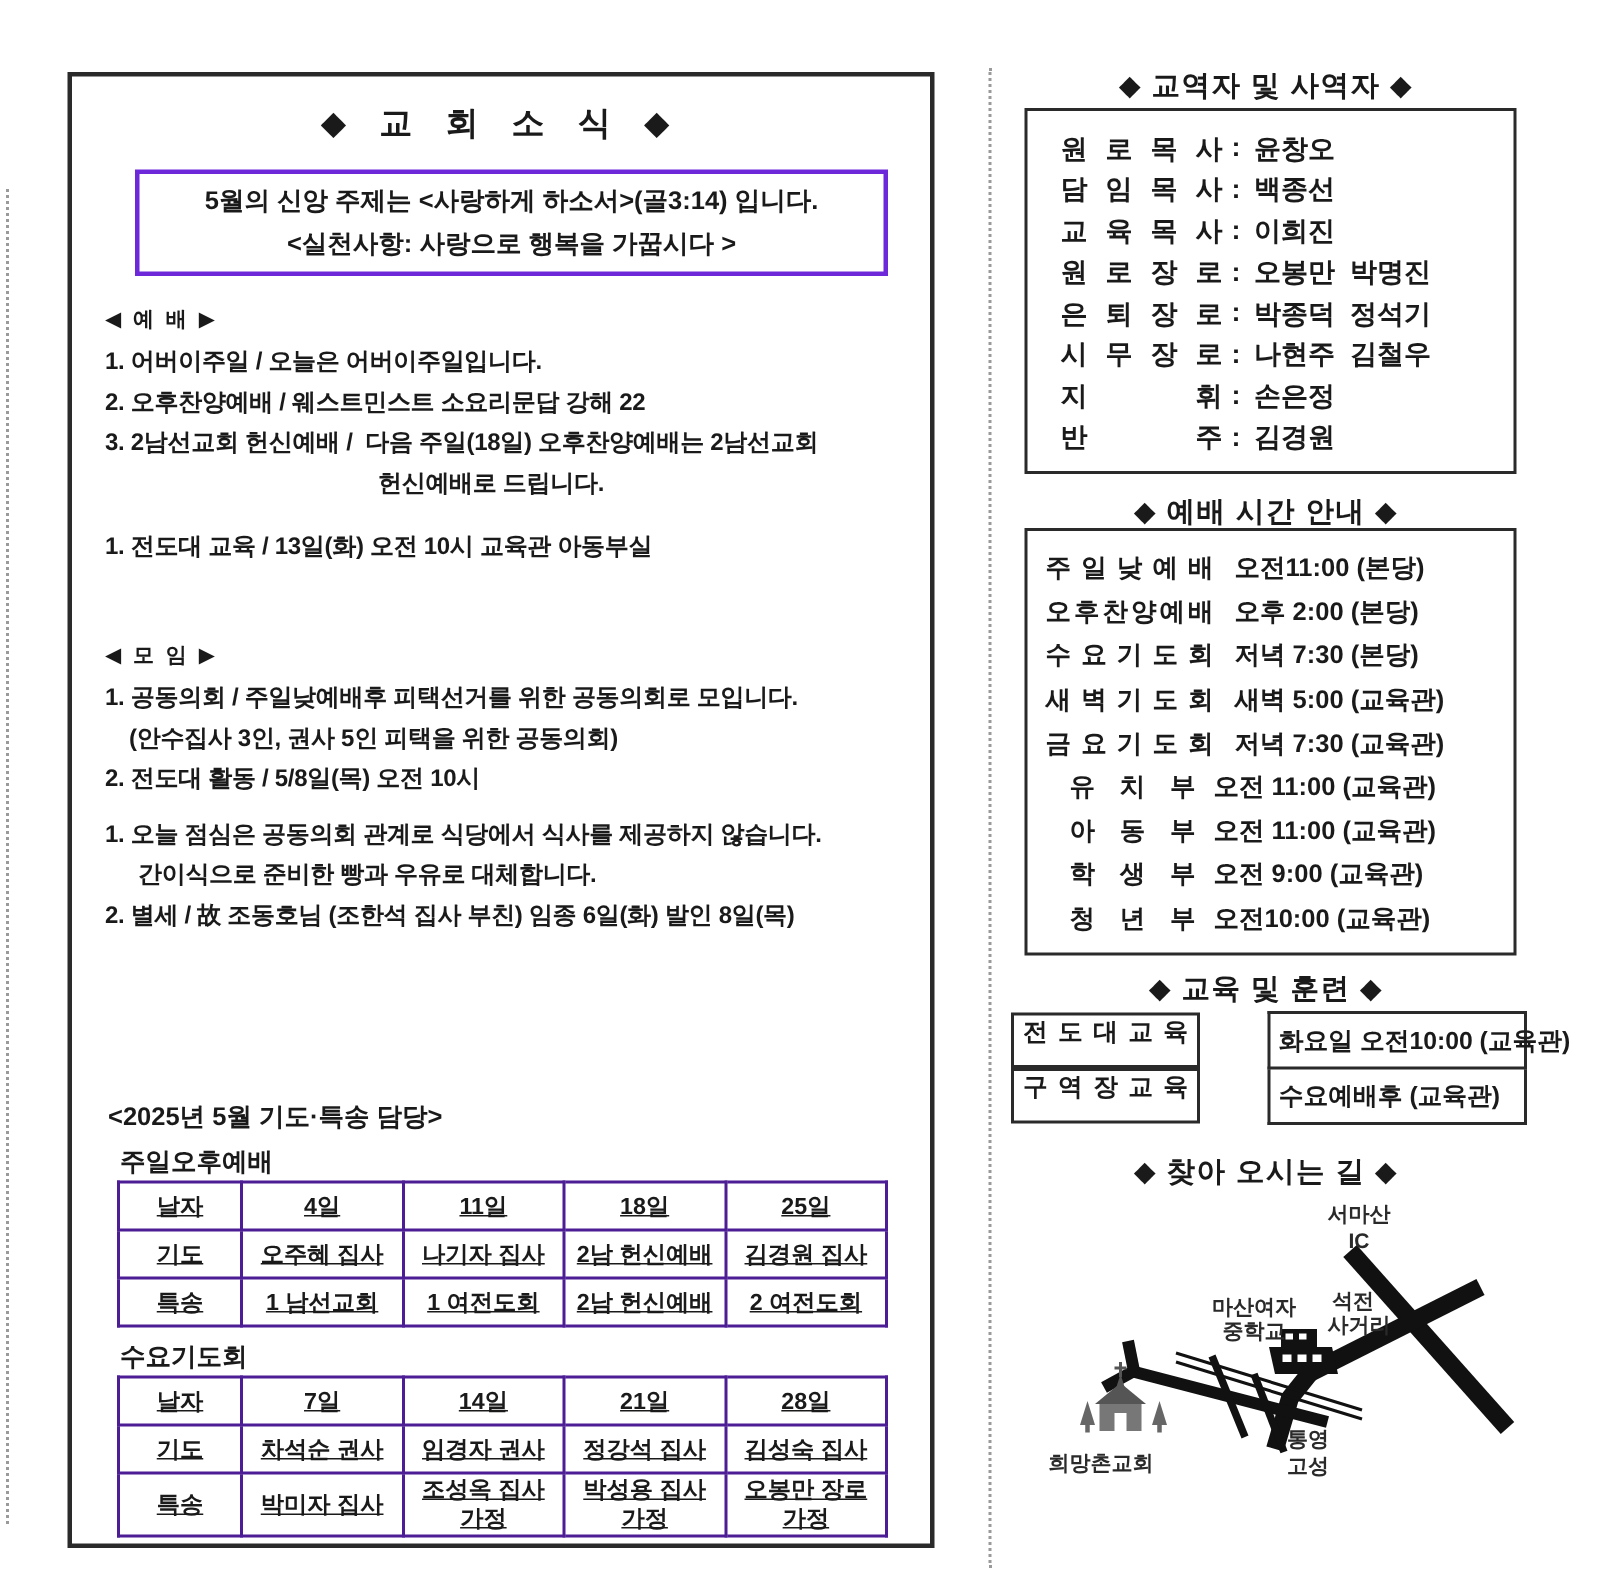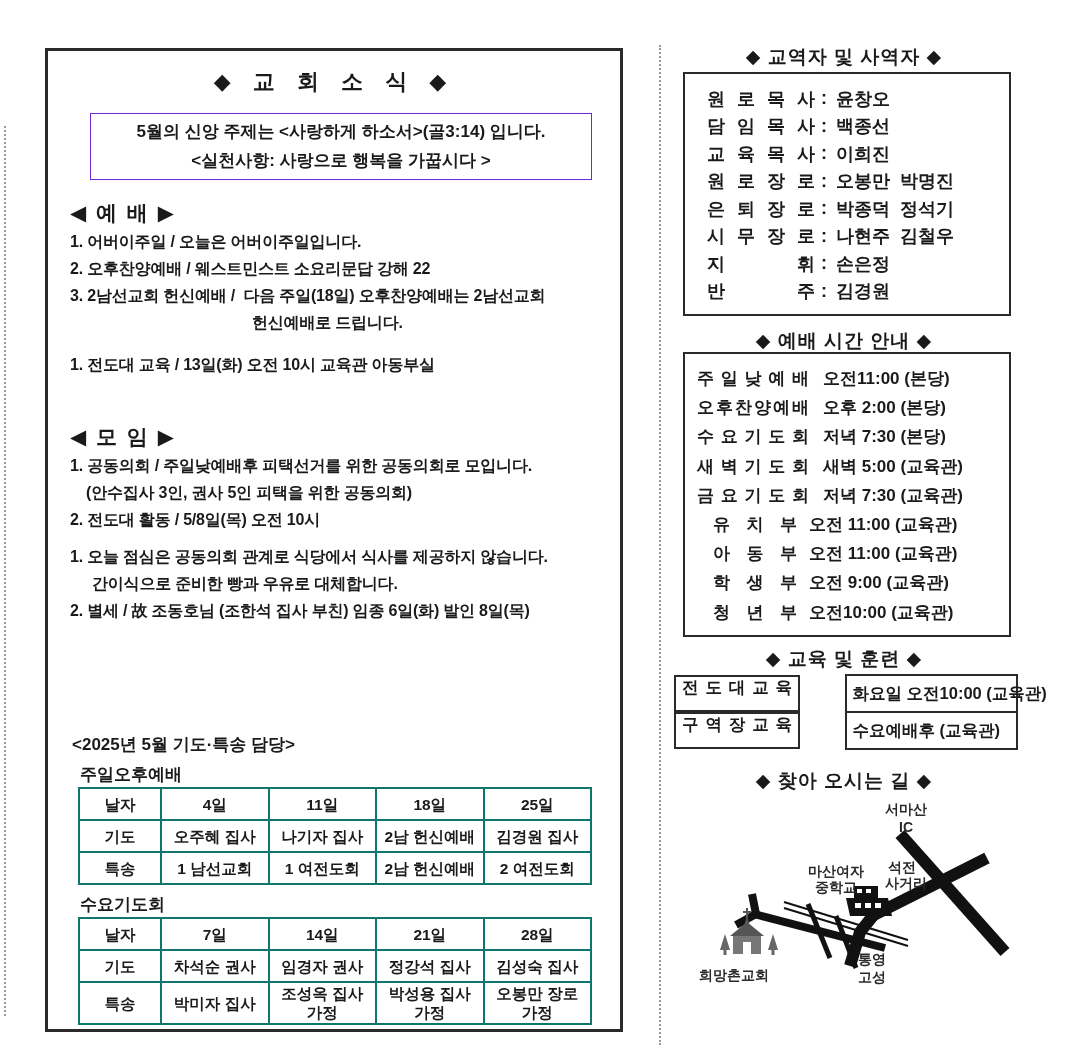--- a/index.html
+++ b/index.html
@@ -5,36 +5,36 @@
   html,body{margin:0;padding:0;background:#fff;}
   .page{position:relative;width:1068px;height:1064px;background:#fff;overflow:hidden;
         font-family:"Liberation Sans","DejaVu Sans",sans-serif;color:#1a1a1a;font-weight:bold;}
   .dotted{position:absolute;width:0;border-left:2px dotted #9a9a9a;}
   .dotted.left-edge{left:4px;top:126px;height:890px;}
   .dotted.mid{left:659px;top:45px;height:1000px;}
 
   
   .left-box{position:absolute;left:45px;top:48px;width:572px;height:978px;border:3px solid #2a2a2a;background:#fff;}
   .main-title{position:absolute;top:16px;left:0;right:0;text-align:center;font-size:22px;letter-spacing:8px;}
-  .theme-box{position:absolute;top:62px;left:42px;right:28px;border:1px solid #6d28d9;
+  .theme-box{position:absolute;top:62px;left:42px;right:28px;border:3px solid #6d28d9;
              text-align:center;font-size:17px;line-height:29px;padding:3px 0 4px;}
   .sec{position:absolute;left:22px;right:14px;font-size:16px;line-height:27px;letter-spacing:-0.2px;}
-  .sec .hdr{font-size:21px;letter-spacing:2px;margin-bottom:2px;}
+  .sec .hdr{font-size:14px;letter-spacing:2px;margin-bottom:2px;}
   .ln{white-space:pre;}
   .ln.ind-a{padding-left:182px;}   
   .ln.ind-b{padding-left:16px;}    
   .ln.ind-c{padding-left:22px;}    
   .sec1{top:148px;} .sec2{top:300px;} .sec3{top:372px;} .sec4{top:492px;}
   .assign-title{position:absolute;top:682px;left:24px;font-size:17px;}
   .tbl-label{position:absolute;left:32px;font-size:17px;}
   .lab1{top:712px;} .lab2{top:842px;}
   table.assign{position:absolute;left:30px;width:514px;border-collapse:collapse;table-layout:fixed;}
   .t1{top:736px;} .t2{top:866px;}
-  table.assign td{border:2px solid #0f766e;text-align:center;font-size:15.5px;font-weight:bold;
-                  height:28px;padding:1px 2px;line-height:19px;}
+  table.assign td{border:2px solid #4c1d95;text-align:center;font-size:15.5px;font-weight:bold;
+                  height:28px;padding:1px 2px;line-height:19px;text-decoration:underline;}
   table.assign col.c0{width:82px;}
 
   
   .right-col{position:absolute;left:672px;top:0;width:350px;height:808px;}
   .r-title{position:absolute;left:0;width:344px;text-align:center;font-size:19px;letter-spacing:1px;}
   .rt1{top:44px;} .rt2{top:328px;} .rt3{top:646px;} .rt4{top:768px;}
   .staff-box{position:absolute;top:72px;left:11px;width:328px;border:2px solid #2a2a2a;
              padding:11px 0 9px 22px;font-size:18px;box-sizing:border-box;}
   .staff-row{display:flex;align-items:center;height:27.5px;}
   .jst{display:flex;justify-content:space-between;}

